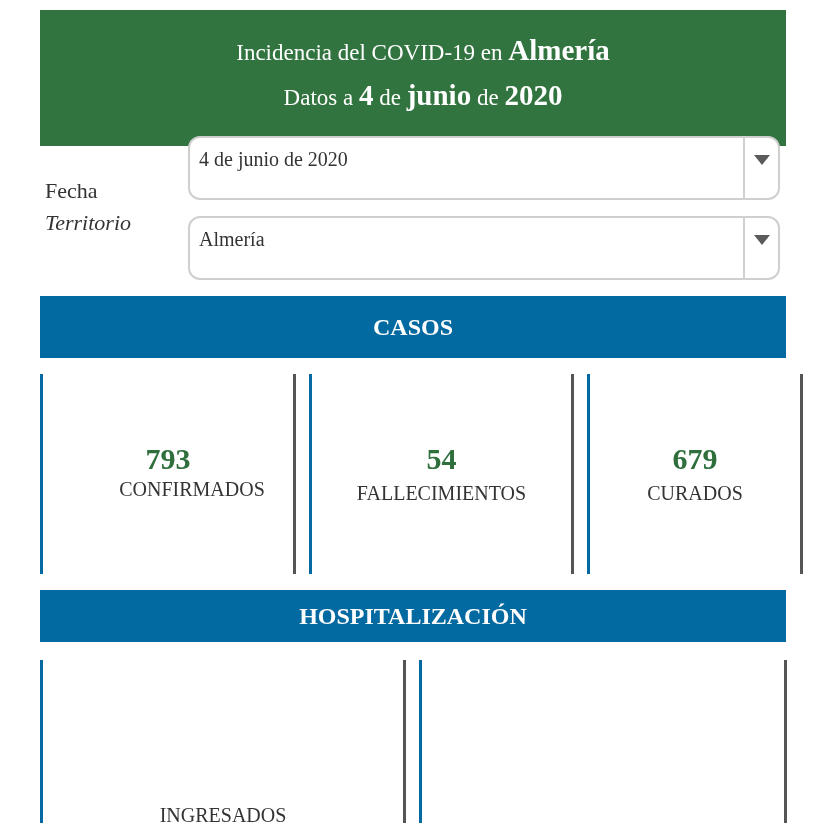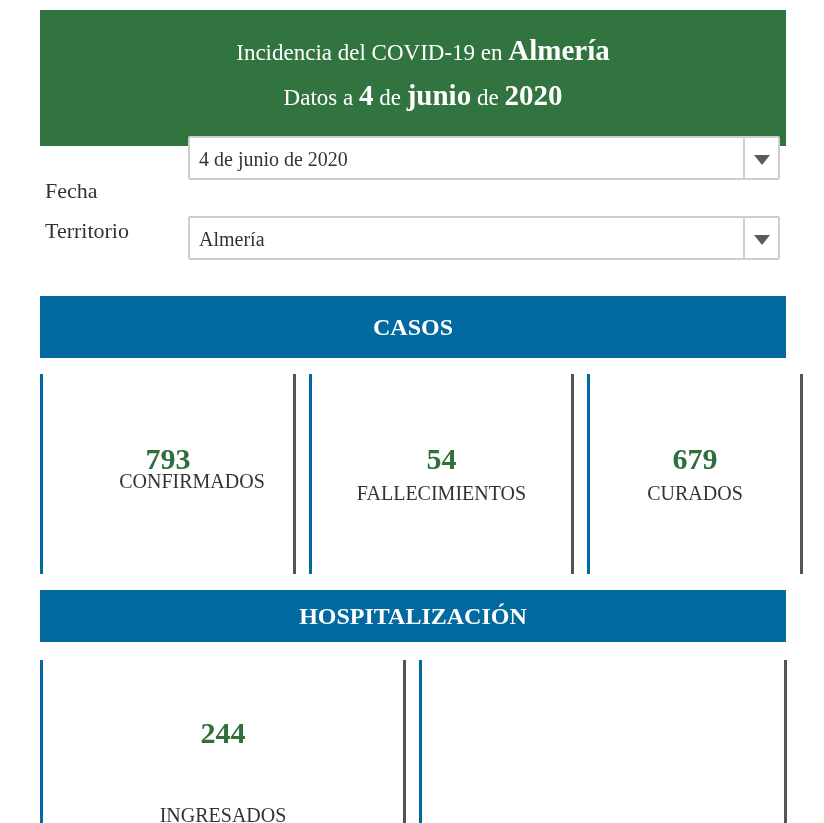--- a/index.html
+++ b/index.html
@@ -10,22 +10,22 @@
   }
   .header {
     position: absolute; left: 40px; top: 10px; width: 746px; height: 136px;
     background: #32743f; color: #ffffff; text-align: center;
   }
   .header .line1 { position: absolute; left: 0; right: 0; top: 26px; font-size: 23px; line-height: 28px; padding-left: 20px; }
   .header .line2 { position: absolute; left: 0; right: 0; top: 62px; font-size: 23px; line-height: 32px; padding-left: 20px; margin-top: 7px; }
   .header b { font-weight: bold; font-size: 29px; }
   .label { position: absolute; left: 45px; font-size: 22px; color: #333; }
   .select {
-    position: absolute; left: 188px; width: 592px; height: 44px;
-    border: 2px solid #cfcfcf; border-radius: 2px; box-sizing: border-box; background: #fff;
+    position: absolute; left: 188px; width: 592px; height: 64px;
+    border: 2px solid #cfcfcf; border-radius: 12px; box-sizing: border-box; background: #fff;
   }
   .select .value { position: absolute; left: 9px; top: 10px; font-size: 20px; color: #333; }
   .select .arrow-box {
     position: absolute; right: 0; top: 0; bottom: 0; width: 33px;
     border-left: 2px solid #cfcfcf;
   }
   .select .arrow {
     position: absolute; left: 9px; top: 17px; width: 0; height: 0;
     border-left: 8px solid transparent; border-right: 8px solid transparent;
     border-top: 10px solid #5b5b5b;
@@ -66,43 +66,42 @@
 </div>
 
 <div class="label" style="top:138px;margin-top:40px;">Fecha</div>
 <div class="select" style="top:136px;">
   <span class="value">4 de junio de 2020</span>
   <span class="arrow-box">
     <span class="arrow"></span>
   </span>
 </div>
 
-<div class="label" style="top:218px;">Territorio</div>
+<div class="label" style="top:210px;font-style:italic;">Territorio</div>
 <div class="select" style="top:216px;">
   <span class="value">Almería</span>
   <span class="arrow-box">
     <span class="arrow"></span>
   </span>
 </div>
 
 <div class="section-bar" style="top:296px;height:62px;line-height:62px;">CASOS</div>
 
 <div class="card" style="left:40px;top:374px;width:256px;height:200px;">
   <div class="num" style="top:68px;">793</div>
-  <div class="cap" style="top:96px;padding-left:48px;">CONFIRMADOS</div>
+  <div class="cap" style="top:104px;padding-left:48px;">CONFIRMADOS</div>
 </div>
 <div class="card" style="left:309px;top:374px;width:265px;height:200px;">
   <div class="num" style="top:68px;">54</div>
   <div class="cap" style="top:108px;">FALLECIMIENTOS</div>
 </div>
 <div class="card" style="left:587px;top:374px;width:216px;height:200px;">
   <div class="num" style="top:68px;">679</div>
   <div class="cap" style="top:108px;">CURADOS</div>
 </div>
 
 <div class="section-bar" style="top:590px;height:52px;line-height:52px;">HOSPITALIZACIÓN</div>
 
 <div class="card" style="left:40px;top:660px;width:366px;height:170px;">
-  <div class="num" style="top:56px;">244</div>
   <div class="cap" style="top:96px;margin-top:48px;">INGRESADOS</div>
 </div>
 <div class="card" style="left:419px;top:660px;width:368px;height:170px;">
 </div>
 
 </body></html>

